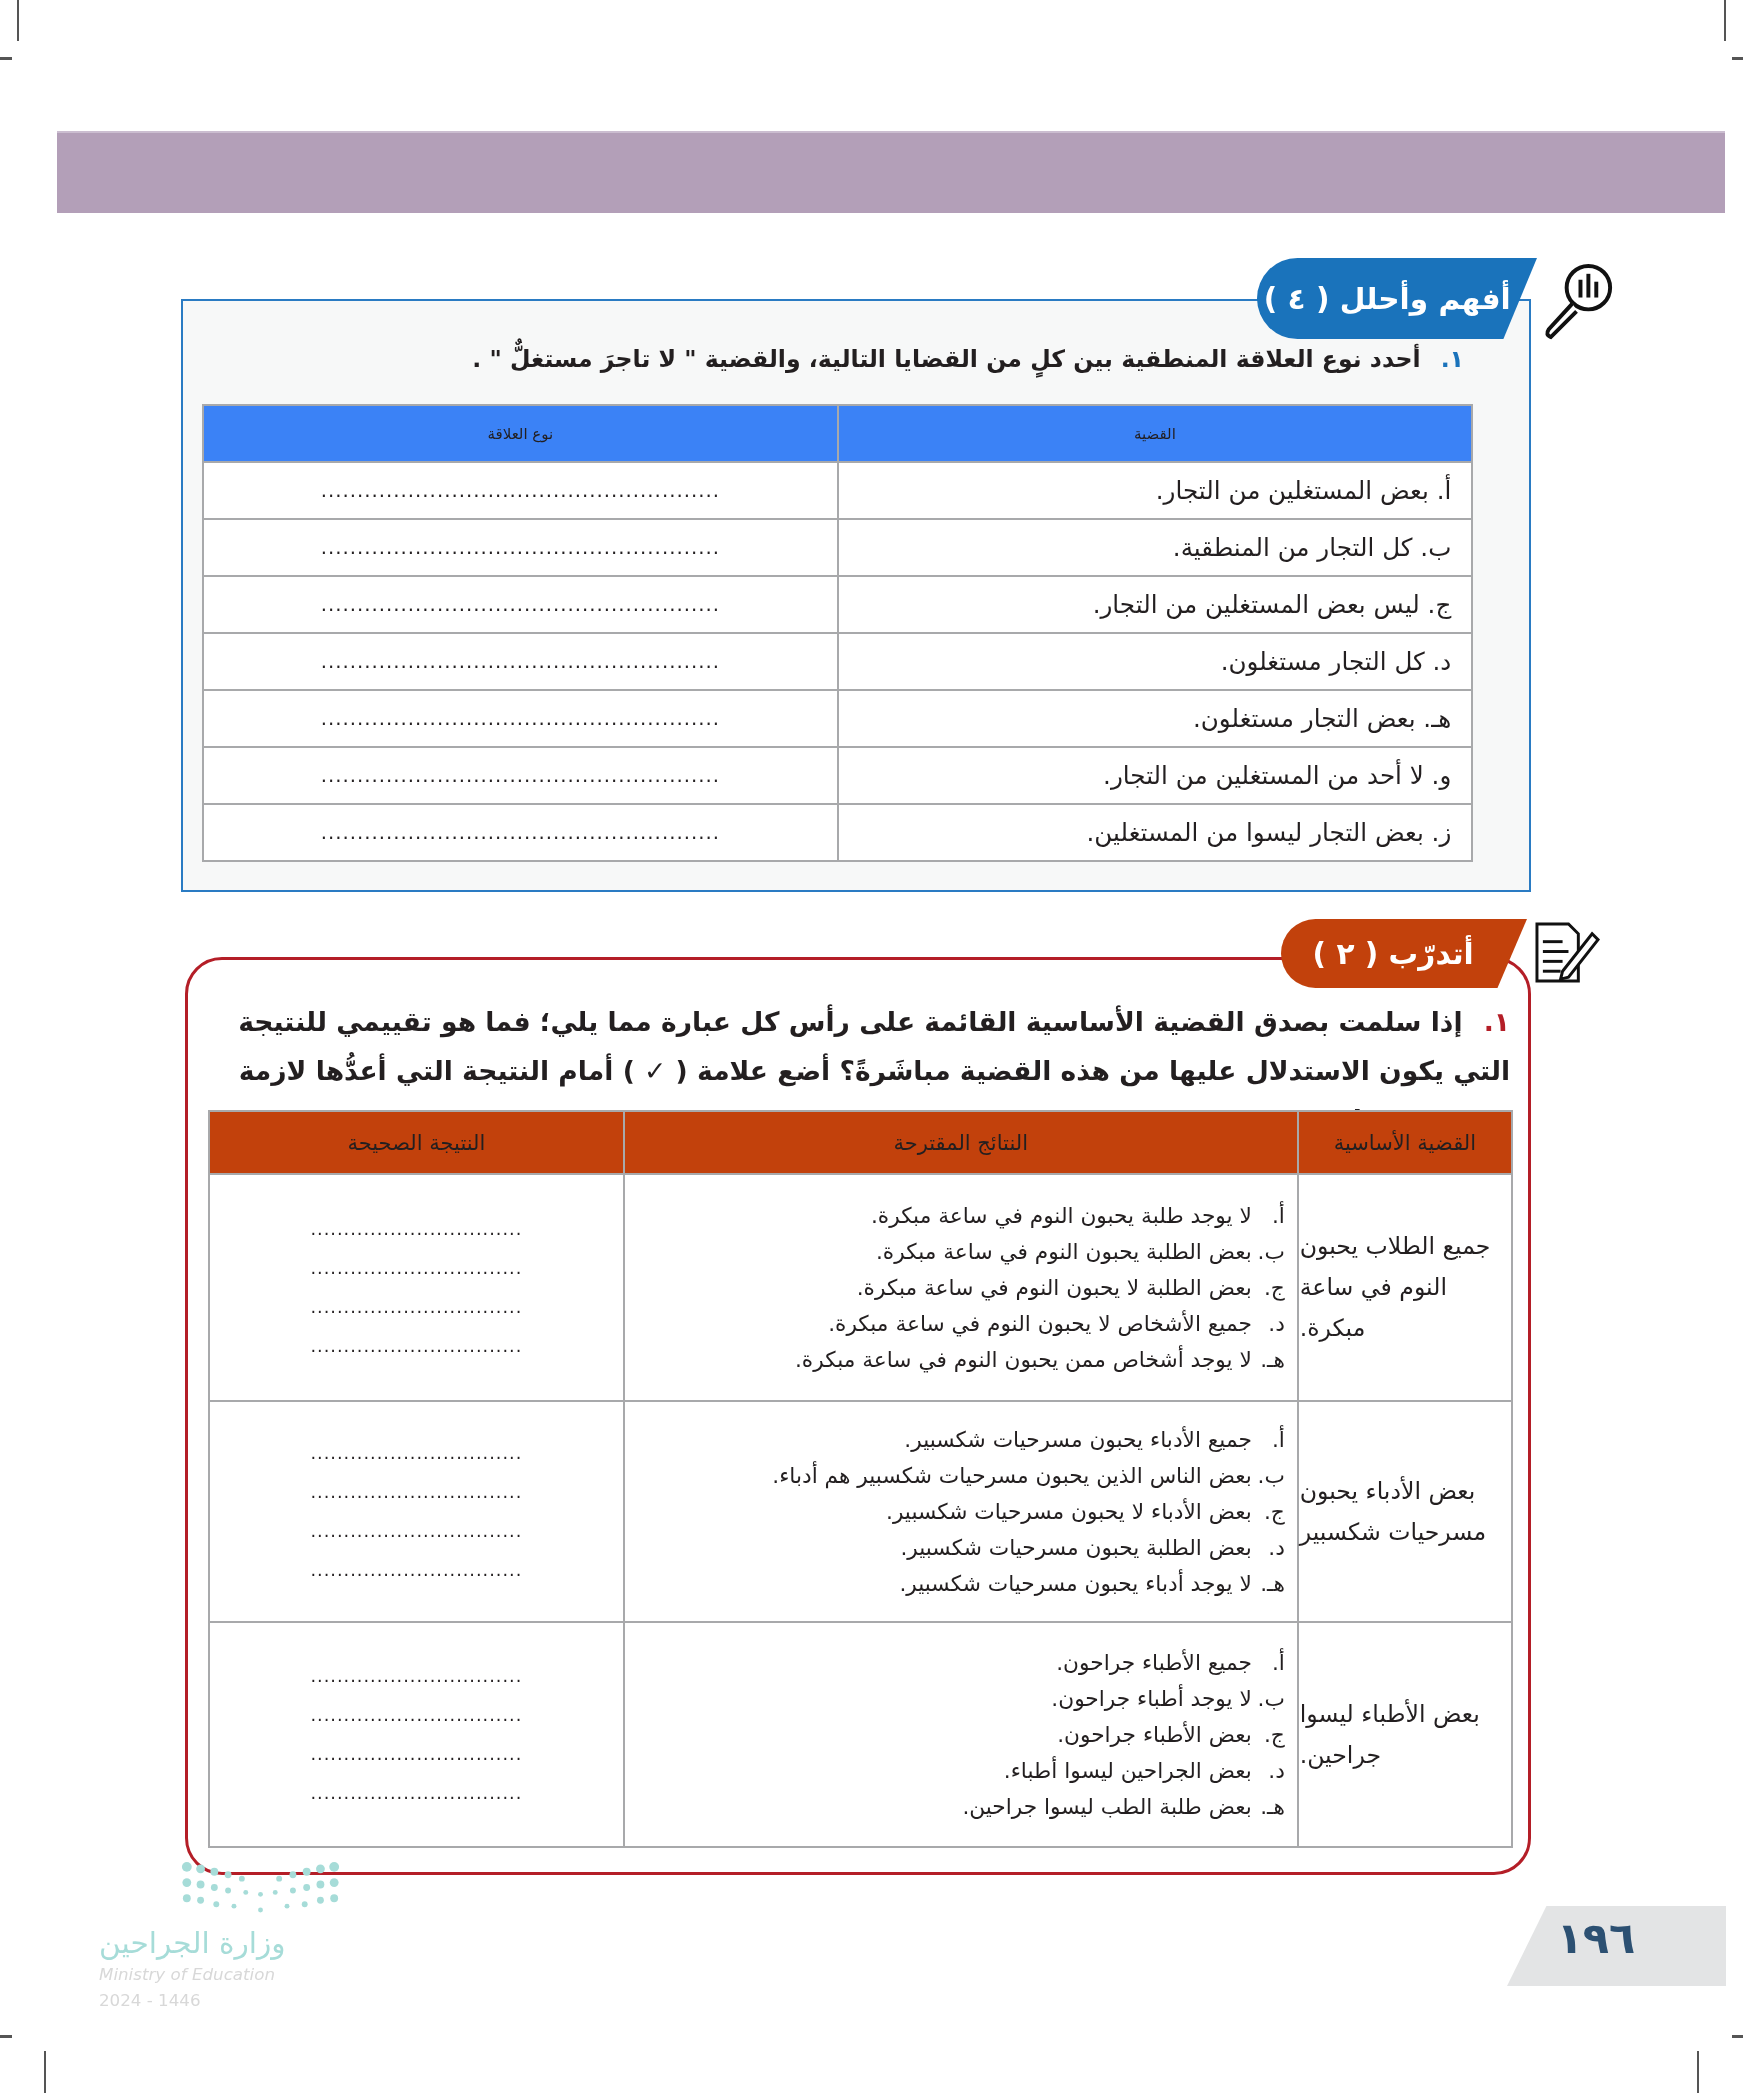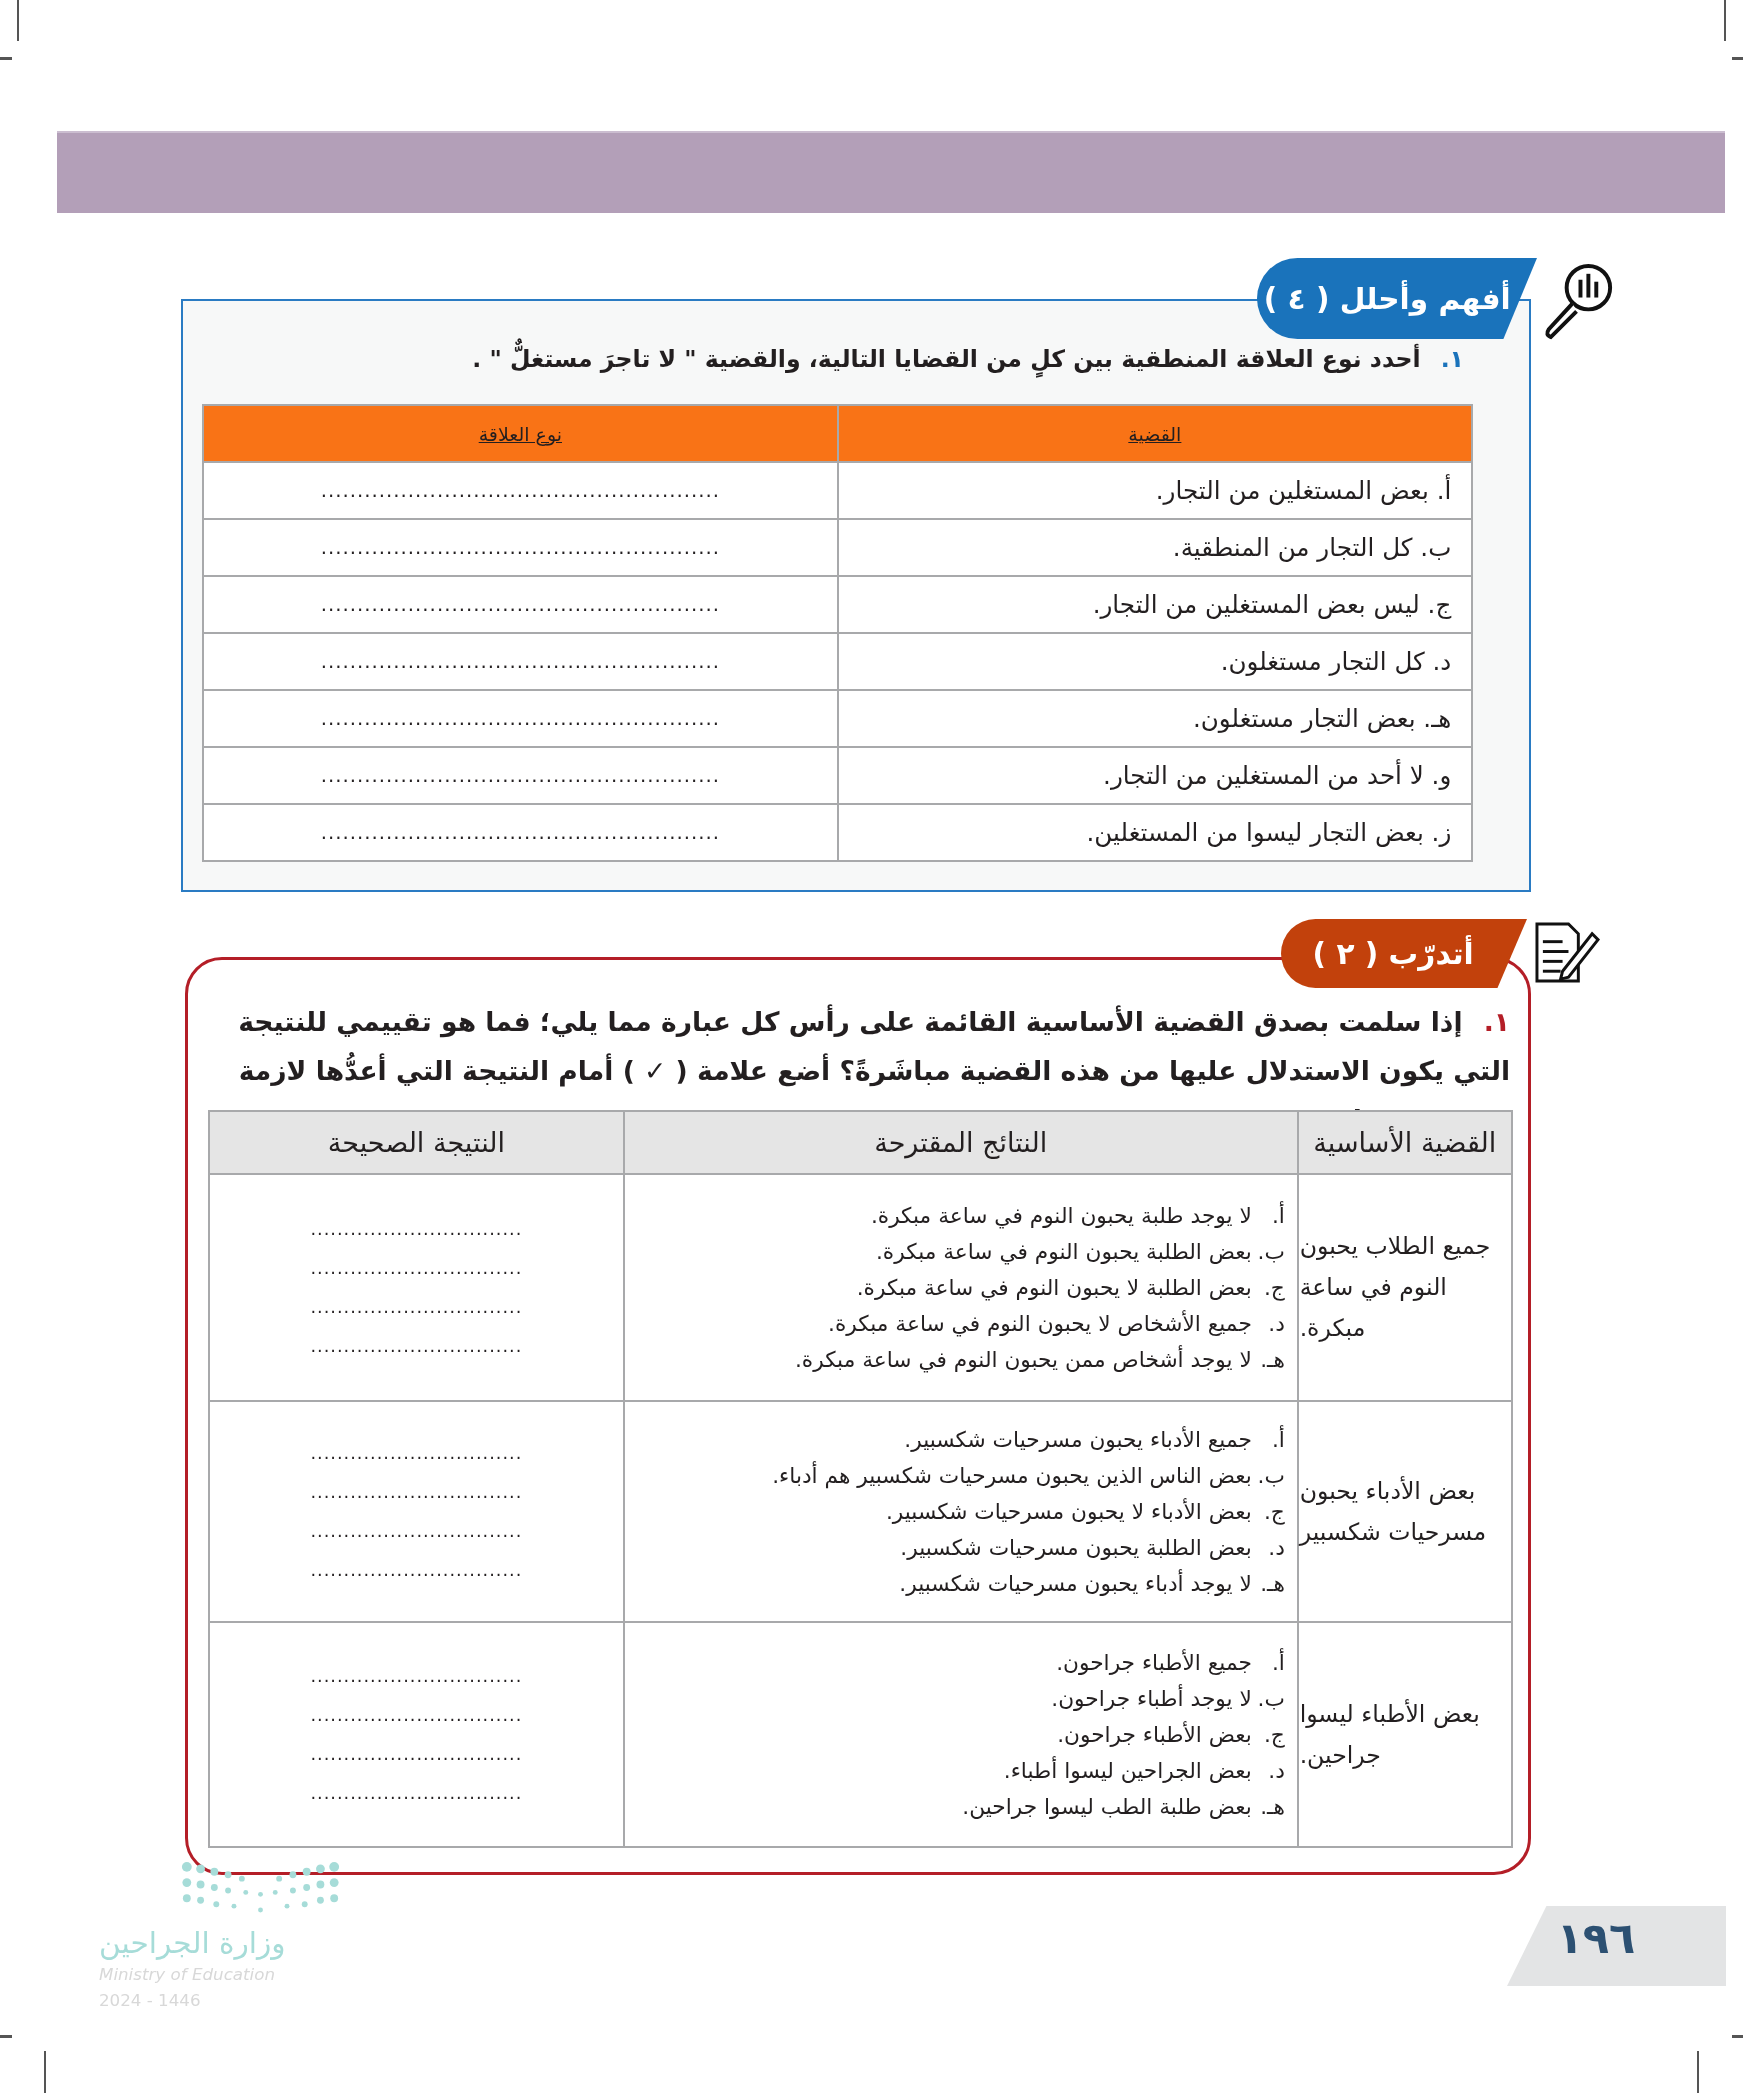--- a/index.html
+++ b/index.html
@@ -8,33 +8,33 @@
   .topband{position:absolute;left:57px;top:131px;width:1668px;height:80px;background:#b39fb8;border-top:2px solid #cbbdd0;}
 
   
   .box1{position:absolute;left:181px;top:299px;width:1350px;height:593px;border:2px solid #2a7bc3;background:#f7f8f8;box-sizing:border-box;}
   .tag1{position:absolute;left:1257px;top:258px;width:280px;height:81px;background:#1a73bb;border-radius:43px 0 0 43px;clip-path:polygon(0 0,100% 0,88% 100%,0 100%);color:#fff;display:flex;align-items:center;justify-content:center;font-weight:bold;font-size:29.6px;direction:rtl;padding-right:19.7px;box-sizing:border-box;text-align:right;}
   .icon-mag{position:absolute;left:1537px;top:258px;width:83px;height:83px;}
   .q1{position:absolute;right:280px;top:345px;direction:rtl;font-size:23.6px;font-weight:bold;color:#231f20;}
   .q1 .num{color:#1a73bb;margin-left:11.8px;}
   table{border-collapse:collapse;position:absolute;direction:rtl;}
   .t1{left:202px;top:404px;width:1271px;background:#fff;}
-  .t1 th{background:#f97316;font-weight:normal;font-size:19px;height:53px;border:2px solid #a8a9ab;text-decoration:underline;}
+  .t1 th{background:#3b82f6;font-weight:normal;font-size:15px;height:53px;border:2px solid #a8a9ab;}
   .t1 td{border:2px solid #a8a9ab;height:55px;font-size:24.6px;padding:0 19.7px;}
   .t1 td.dots{text-align:center;letter-spacing:1px;font-size:19.7px;color:#231f20;}
   .t1 col.c1{width:635px;} .t1 col.c2{width:635px;}
 
   
   .box2{position:absolute;left:185px;top:957px;width:1346px;height:918px;border:3px solid #b41e27;border-radius:37px;background:#fff;box-sizing:border-box;}
   .tag2{position:absolute;left:1281px;top:919px;width:246px;height:69px;background:#c2410c;border-radius:37px 0 0 37px;clip-path:polygon(0 0,100% 0,88% 100%,0 100%);color:#fff;display:flex;align-items:center;justify-content:center;font-weight:bold;font-size:29.6px;direction:rtl;padding-right:21.7px;box-sizing:border-box;}
   .icon-note{position:absolute;left:1533px;top:920px;width:69px;height:65px;}
   .q2{position:absolute;left:207px;right:234px;top:997px;direction:rtl;font-size:26.6px;font-weight:bold;line-height:49px;color:#231f20;}
   .q2 .num{color:#b41e27;margin-left:11.8px;}
   .t2{left:208px;top:1110px;width:1305px;background:#fff;}
-  .t2 th{background:#e5e5e5;font-weight:normal;font-size:27px;height:59px;border:2px solid #a8a9ab;}
+  .t2 th{background:#c2410c;font-weight:normal;font-size:21px;height:59px;border:2px solid #a8a9ab;}
   .t2 td{border:2px solid #a8a9ab;vertical-align:middle;font-size:21.7px;}
   .t2 td.base{text-align:left;width:215px;line-height:41px;font-size:23.6px;}
   .t2 td.opts{width:670px;padding:9.9px 11.8px;line-height:36px;}
   .t2 td.ans{width:419px;text-align:center;line-height:39px;letter-spacing:1px;font-size:17.7px;}
   .opt{display:flex;}
   .opt .lt{width:33px;flex:none;}
   .dots-logo{position:absolute;left:177px;top:1857px;width:167px;height:59px;}
   .ministry-ar{position:absolute;left:99px;top:1926px;font-size:29.6px;color:#a6dcd8;direction:rtl;}
   .ministry-en{position:absolute;left:99px;top:1964px;font-size:16.7px;color:#d8d8d8;font-style:italic;}
   .year{position:absolute;left:99px;top:1990px;font-size:16.7px;color:#d8d8d8;}

